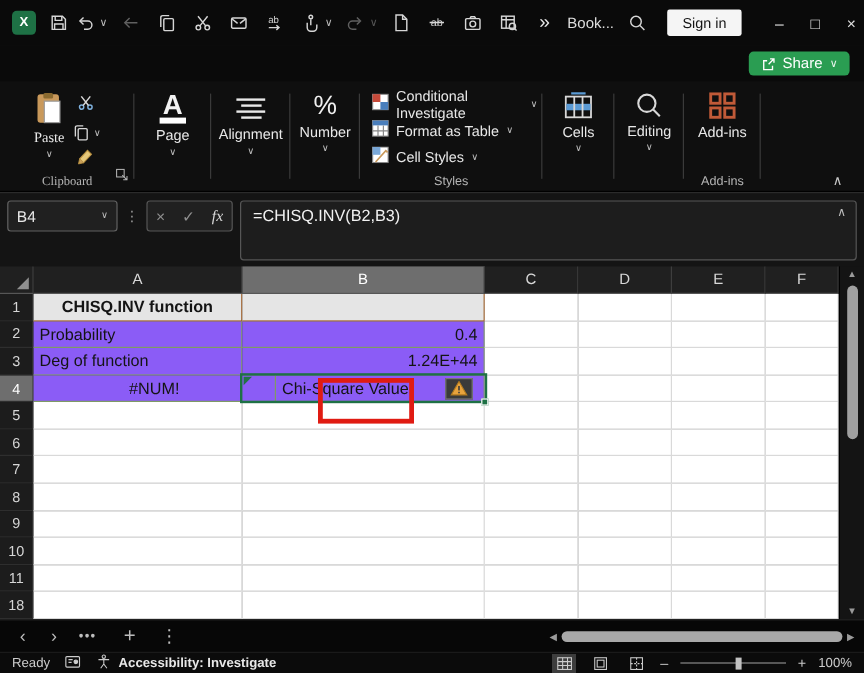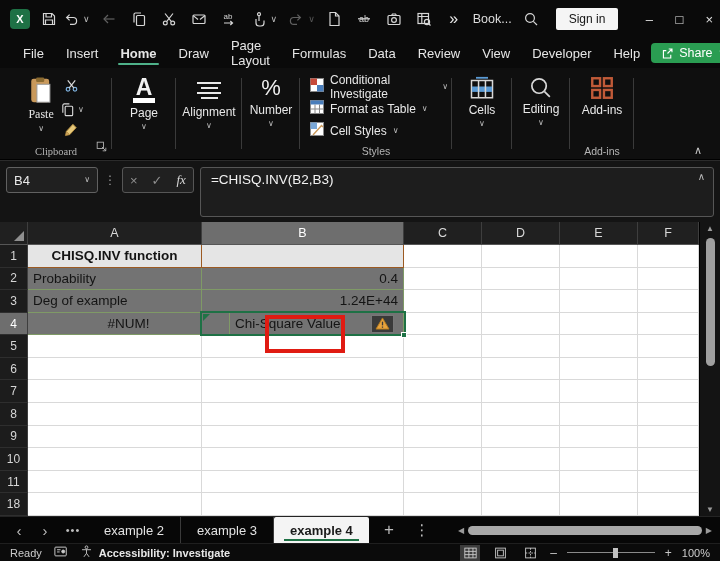--- a/index.html
+++ b/index.html
@@ -63,21 +63,21 @@
   #grid-header { display:flex; height:23px; }
   #corner { width:28px; height:23px; background:#202020; border-right:1px solid #3e3e3e; border-bottom:1px solid #565656; position:relative; flex:none; }
   #corner::after { content:''; position:absolute; right:3px; bottom:3px; border-style:solid; border-width:0 0 10px 10px; border-color:transparent transparent #8f8f8f transparent; }
   .colhdr { height:23px; background:#202020; color:#d8d8d8; font-size:12.5px; display:flex; align-items:center; justify-content:center; border-right:1px solid #3e3e3e; border-bottom:1px solid #565656; flex:none; }
   .colhdr.sel { background:#6e6e6e; color:#fff; }
   .grow { display:flex; height:22.58px; }
   .rowhdr { width:28px; background:#1c1c1c; color:#d6d6d6; font-size:12px; display:flex; align-items:center; justify-content:center; border-right:1px solid #3e3e3e; border-bottom:1px solid #2e2e2e; flex:none; }
   .rowhdr.sel { background:#6e6e6e; color:#fff; }
   .cell { background:#fff; border-right:1px solid #d9d9d9; border-bottom:1px solid #d9d9d9; font-size:13.5px; color:#141414; display:flex; align-items:center; padding:0 5px; position:relative; flex:none; overflow:hidden; }
   .cell.orange { background:#e5e5e5; border-right-color:#9c5a22; border-bottom-color:#9c5a22; }
-  .cell.green { background:#737373; border-right-color:#7f9a66; border-bottom-color:#7f9a66; }
+  .cell.green { background:#8b5cf6; border-right-color:#7f9a66; border-bottom-color:#7f9a66; }
   .cell.bold { font-weight:bold; }
   .al-center { justify-content:center; }
   .al-right { justify-content:flex-end; }
   .warn-btn { position:absolute; right:9px; top:2px; width:23px; height:18px; background:#3a3a3a; border:1px solid #777; display:flex; align-items:center; justify-content:center; }
 
   #sel-outline { position:absolute; left:200px; top:89px; width:206px; height:25px; border:2px solid #1E7145; pointer-events:none; }
   #fill-handle { position:absolute; left:401px; top:110px; width:6px; height:6px; background:#1E7145; border:1px solid #fff; }
   #err-corner { position:absolute; left:203px; top:92px; width:0; height:0; border-top:7px solid #217346; border-right:7px solid transparent; }
   #red-annotation { position:absolute; left:265px; top:93px; width:80px; height:38px; border:4px solid #E01B12; pointer-events:none; }
 
@@ -223,33 +223,20 @@
           <path d="M10.3 10.3 L14 14"></path>
         </svg>
       </span>
     <span id="signin">Sign in</span>
     <span class="winbtn">–</span>
     <span class="winbtn">□</span>
     <span class="winbtn">×</span>
   </div>
 
   <div id="menubar">
-    <div id="mtabs" style="display:flex;">
-        <div class="mtab">File</div>
-        <div class="mtab">Insert</div>
-        <div class="mtab active">Home</div>
-        <div class="mtab">Draw</div>
-        <div class="mtab">Page Layout</div>
-        <div class="mtab">Formulas</div>
-        <div class="mtab">Data</div>
-        <div class="mtab">Review</div>
-        <div class="mtab">View</div>
-        <div class="mtab">Developer</div>
-        <div class="mtab">Help</div>
-      </div>
     <span id="share-btn">
       <svg width="13" height="13" viewBox="0 0 16 16">
           <path d="M6.5 4.5 H3 v9 h9 V9.5"></path>
           <path d="M9.5 2.5 H13.5 V6.5 M13 3 L8 8"></path>
         </svg>
       <span>Share</span>
       <span class="tchev">∨</span>
     </span>
   </div>
 
@@ -441,21 +428,21 @@
             <span>0.4</span>
           </div>
           <div class="cell" style="width: 78px;"></div>
           <div class="cell" style="width: 78px;"></div>
           <div class="cell" style="width: 78px;"></div>
           <div class="cell" style="width: 61px;"></div>
         </div>
         <div class="grow">
           <div class="rowhdr">3</div>
           <div class="cell green al-left" style="width: 174px;">
-            <span>Deg of example</span>
+            <span>Deg of function</span>
           </div>
           <div class="cell green al-right" style="width: 202px;">
             <span>1.24E+44</span>
           </div>
           <div class="cell" style="width: 78px;"></div>
           <div class="cell" style="width: 78px;"></div>
           <div class="cell" style="width: 78px;"></div>
           <div class="cell" style="width: 61px;"></div>
         </div>
         <div class="grow">
@@ -561,25 +548,20 @@
       <span class="arr" style="top:2px;">▲</span>
       <div id="vthumb"></div>
       <span class="arr" style="bottom:2px;">▼</span>
     </div>
   </div>
 
   <div id="sheettabs">
     <span class="snav">‹</span>
     <span class="snav">›</span>
     <span class="sdots">•••</span>
-    <div id="stabs" style="display:flex;align-items:stretch;">
-        <div class="stab">example 2</div>
-        <div class="stab">example 3</div>
-        <div class="stab active">example 4</div>
-      </div>
     <span class="snav" style="width:40px;font-size:17px;">+</span>
     <span class="snav">⋮</span>
     <div id="hscroll">
       <span class="harr">◀</span>
       <div id="hthumb"></div>
       <span class="harr">▶</span>
     </div>
   </div>
 
   <div id="statusbar">

